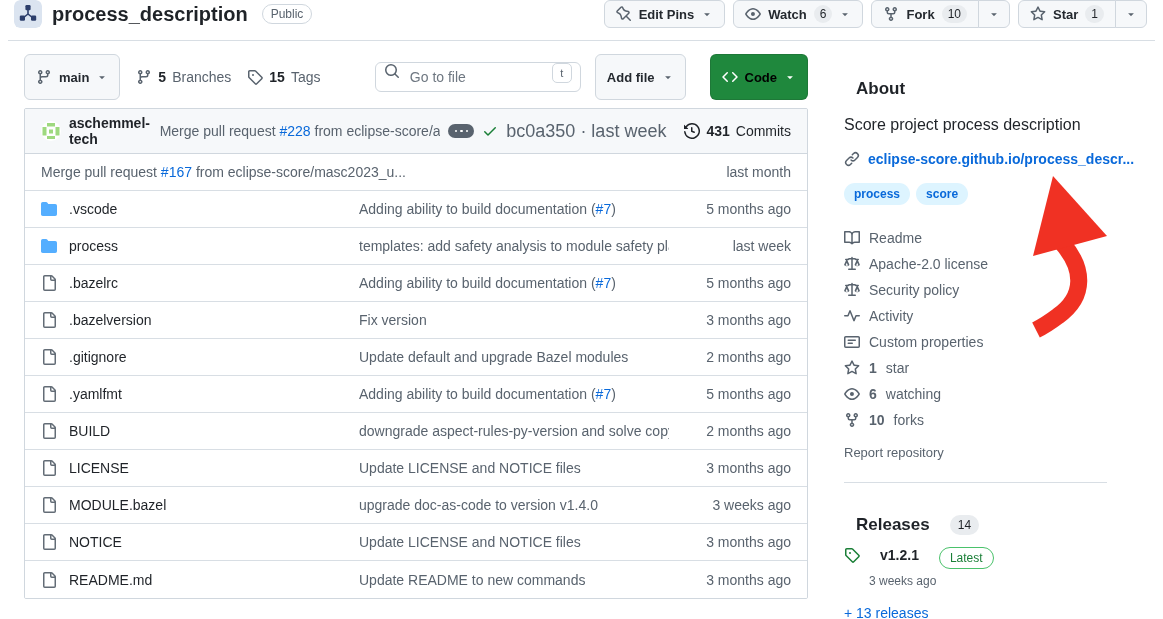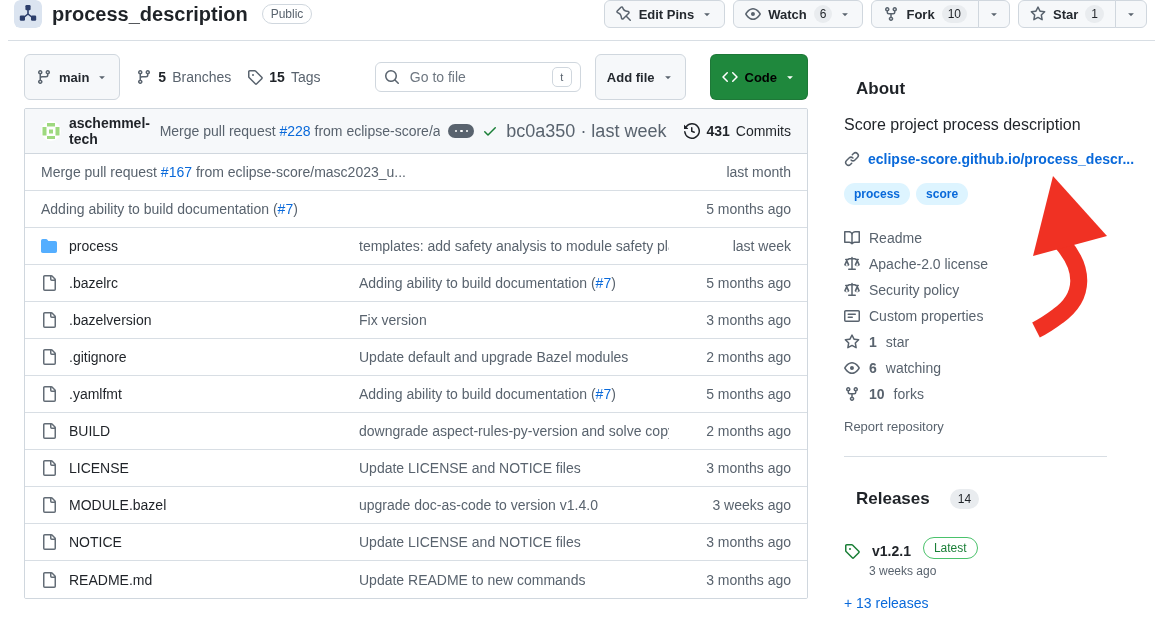--- a/index.html
+++ b/index.html
@@ -40,21 +40,21 @@
   .main-col{width:784px;flex-shrink:0}
   .sidebar{width:263px;margin-left:36px;padding-top:6px;position:relative}
 
   
   .toolbar{display:flex;align-items:center;margin-bottom:15px;height:32px}
   .btn-lg{height:46px}
   .branch-name{font-weight:600}
   .nav-stat{display:inline-flex;align-items:center;gap:6px;margin-left:16px;color:var(--muted);font-size:14px;cursor:pointer}
   .nav-stat b{color:var(--fg);font-weight:600}
   .spacer{flex:1}
-  .goto-box{display:flex;align-items:center;gap:8px;width:206px;height:30px;border:1px solid var(--border);
+  .goto-box{display:flex;gap:8px;width:206px;height:30px;border:1px solid var(--border);
             border-radius:6px;padding:0 8px;color:var(--muted)}
   .goto-box input{border:none;outline:none;flex:1;min-width:0;font-size:14px;font-family:inherit;color:var(--fg);background:transparent}
   .goto-box input::placeholder{color:#6e7781}
   .key-hint{border:1px solid var(--border);border-radius:5px;width:20px;height:20px;display:flex;align-items:center;
             justify-content:center;font-size:11px;color:var(--muted)}
   .btn-add{margin-left:14px}
   .btn-code{margin-left:24px;background:var(--green);border-color:rgba(27,31,36,.15);color:#000000}
   .btn-code .ic{color:#fff}
 
   
@@ -95,21 +95,21 @@
   .about-list{list-style:none;margin:20px 0 0;padding:0}
   .about-list li{display:flex;align-items:center;gap:9px;min-height:26px;color:var(--muted);font-size:14px;cursor:pointer}
   .about-list li .ic{color:var(--muted)}
   .item-count{font-weight:700;color:var(--muted)}
   .item-count:empty{display:none}
   .report-link{display:block;margin-top:12px;color:var(--muted);font-size:13px;cursor:pointer}
   .sidebar-divider{border-top:1px solid var(--border-muted);margin:22px 0 0}
   .releases-h{display:flex;align-items:center;gap:8px;margin-top:20px}
   .count-badge{background:var(--counter-bg);border-radius:2em;padding:0 8px;font-size:12px;font-weight:500;
                line-height:20px;color:var(--fg)}
-  .release-item{display:flex;align-items:flex-end;gap:12px;margin-top:16px;cursor:pointer}
+  .release-item{display:flex;align-items:flex-start;gap:20px;margin-top:0;cursor:pointer}
   .release-item .ic{color:var(--success)}
   .release-version{font-weight:700;font-size:14px;color:var(--fg)}
   .latest-pill{border:1px solid #4ac26b;color:var(--success);font-size:12px;font-weight:500;line-height:20px;
                padding:0 10px;border-radius:2em}
   .release-time{color:var(--muted);font-size:12px;margin:5px 0 0 25px}
   .more-releases{display:inline-block;margin-top:17px;color:var(--link);font-size:14px;cursor:pointer}
 
   
   .annotation-arrow{position:absolute;left:1000px;top:140px;pointer-events:none;z-index:9}
 </style>
@@ -313,20 +313,28 @@
       </div>
       <div id="file-rows">
   <div class="file-row">
     <div class="col-msg">
       <span class="msg-pre">Merge pull request </span><a class="msg-link">#167</a><span class="msg-post"> from eclipse-score/masc2023_u...</span>
     </div>
     <div class="col-date">last month</div>
   </div>
 
   <div class="file-row">
+    <div class="col-name">
+      <span class="ic row-icon folder">
+                <svg viewBox="0 0 16 16" width="16" height="16">
+                  <path d="M1.75 1A1.75 1.75 0 0 0 0 2.75v10.5C0 14.216.784 15 1.75 15h12.5A1.75 1.75 0 0 0 16 13.25v-8.5A1.75 1.75 0 0 0 14.25 3H7.5a.25.25 0 0 1-.2-.1l-.9-1.2C6.07 1.26 5.55 1 5 1Z"></path>
+                </svg>
+              </span>
+      <a class="file-name">.vscode</a>
+    </div>
     <div class="col-msg">
       <span class="msg-pre">Adding ability to build documentation (</span><a class="msg-link">#7</a><span class="msg-post">)</span>
     </div>
     <div class="col-date">5 months ago</div>
   </div>
 
   <div class="file-row">
     <div class="col-name">
       <span class="ic row-icon folder">
                 <svg viewBox="0 0 16 16" width="16" height="16">
@@ -520,20 +528,29 @@
   <li>
     <span class="ic item-ic">
             <svg viewBox="0 0 16 16" width="16" height="16">
               <path d="M7.25 1.5a.75.75 0 0 1 1.5 0V2h2.1c.2 0 .4.05.57.15l1.2.68c.04.02.08.03.12.03h1.51a.75.75 0 0 1 0 1.5h-.34l1.9 4.23c.1.23.05.5-.13.68-.6.6-1.43.98-2.43.98s-1.83-.38-2.43-.98a.627.627 0 0 1-.13-.68l1.9-4.23h-.35c-.2 0-.4-.05-.57-.15l-1.2-.68a.245.245 0 0 0-.12-.03H8.75v9h2.5a.75.75 0 0 1 0 1.5h-6.5a.75.75 0 0 1 0-1.5h2.5v-9H5.65c-.04 0-.08.01-.12.03l-1.2.68c-.17.1-.37.15-.57.15h-.35l1.9 4.23c.1.23.05.5-.13.68-.6.6-1.43.98-2.43.98s-1.83-.38-2.43-.98a.627.627 0 0 1-.13-.68L2.09 4.36h-.34a.75.75 0 0 1 0-1.5h1.51c.04 0 .08-.01.12-.03l1.2-.68c.17-.1.37-.15.57-.15h2.1v-.5Zm-4.5 5.3-1.18 2.62c.33.18.73.28 1.18.28.45 0 .85-.1 1.18-.28L2.75 6.8Zm10.5 0-1.18 2.62c.33.18.73.28 1.18.28.45 0 .85-.1 1.18-.28L13.25 6.8Z"></path>
             </svg>
           </span>
 
     <span class="item-label">Security policy</span>
   </li>
 
+  <li>
+    <span class="ic item-ic">
+            <svg viewBox="0 0 16 16" width="16" height="16">
+              <path d="M6 2c.306 0 .582.187.696.471L10 10.731l1.304-3.26A.751.751 0 0 1 12 7h3.25a.75.75 0 0 1 0 1.5h-2.742l-1.812 4.528a.751.751 0 0 1-1.392 0L6 4.77 4.696 8.03A.75.75 0 0 1 4 8.5H.75a.75.75 0 0 1 0-1.5h2.742l1.812-4.529A.751.751 0 0 1 6 2Z"></path>
+            </svg>
+          </span>
+
+    <span class="item-label">Activity</span>
+  </li>
 
   <li>
     <span class="ic item-ic">
             <svg viewBox="0 0 16 16" width="16" height="16">
               <path d="M0 3.75C0 2.784.784 2 1.75 2h12.5c.966 0 1.75.784 1.75 1.75v8.5A1.75 1.75 0 0 1 14.25 14H1.75A1.75 1.75 0 0 1 0 12.25Zm1.75-.25a.25.25 0 0 0-.25.25v8.5c0 .138.112.25.25.25h12.5a.25.25 0 0 0 .25-.25v-8.5a.25.25 0 0 0-.25-.25ZM3.5 6.25a.75.75 0 0 1 .75-.75h7a.75.75 0 0 1 0 1.5h-7a.75.75 0 0 1-.75-.75Zm.75 2.25h4a.75.75 0 0 1 0 1.5h-4a.75.75 0 0 1 0-1.5Z"></path>
             </svg>
           </span>
 
     <span class="item-label">Custom properties</span>
   </li>

